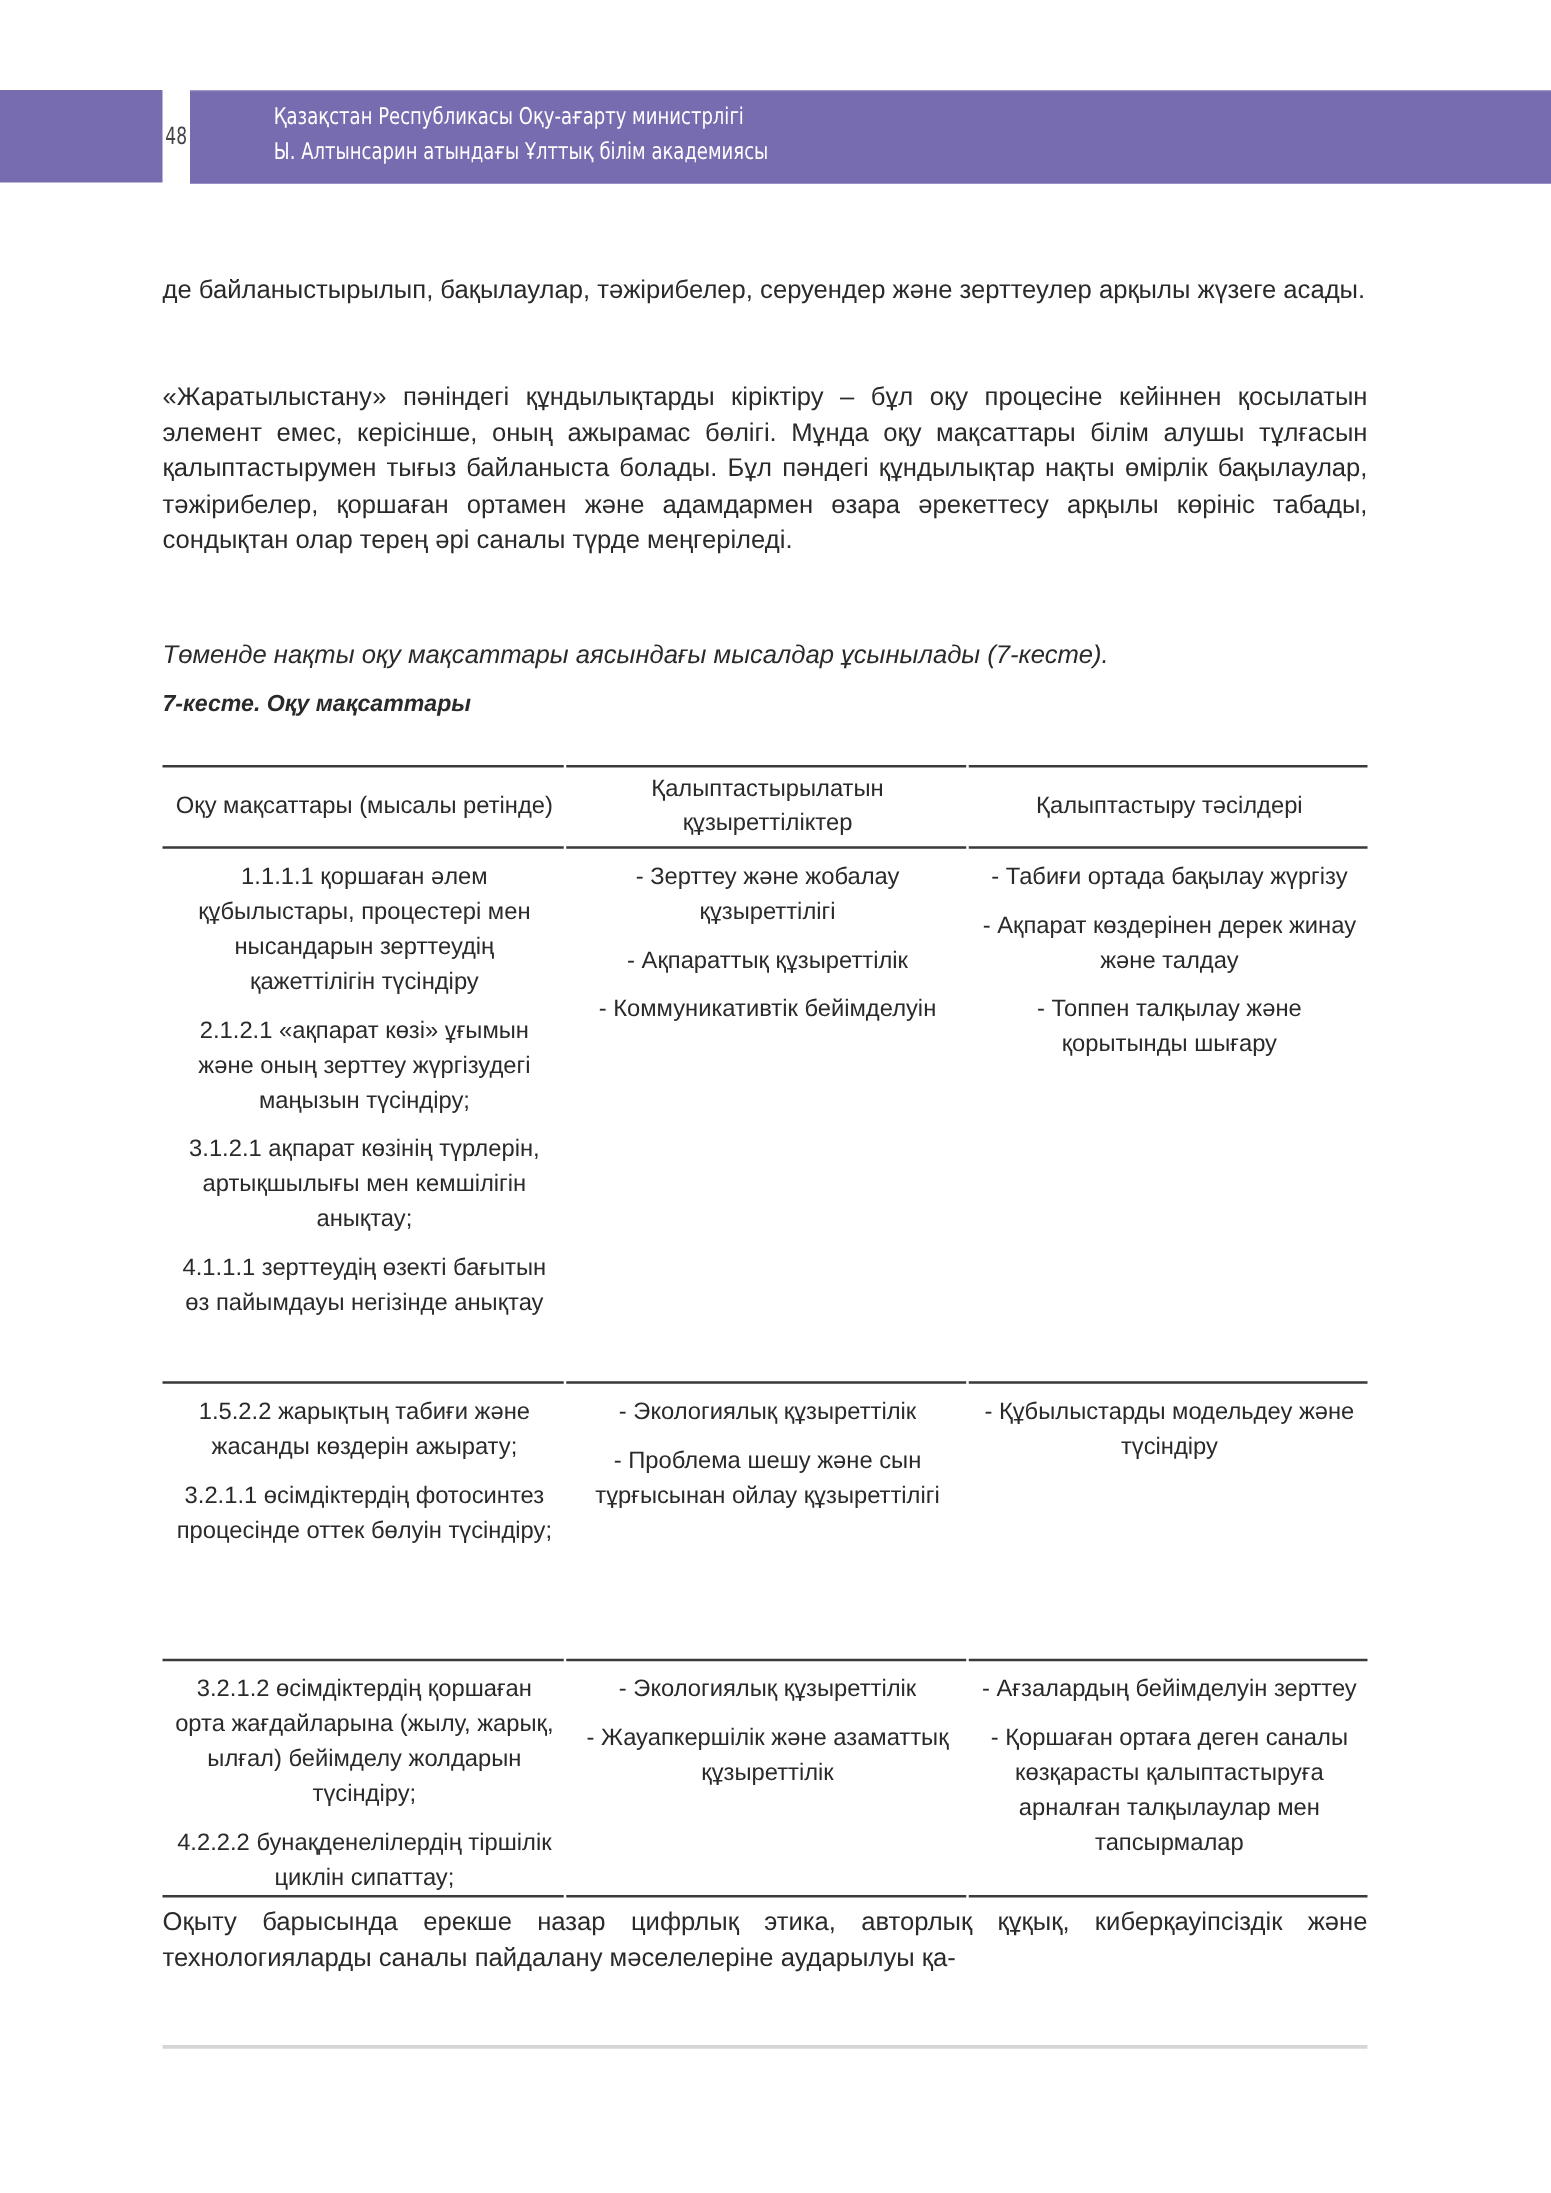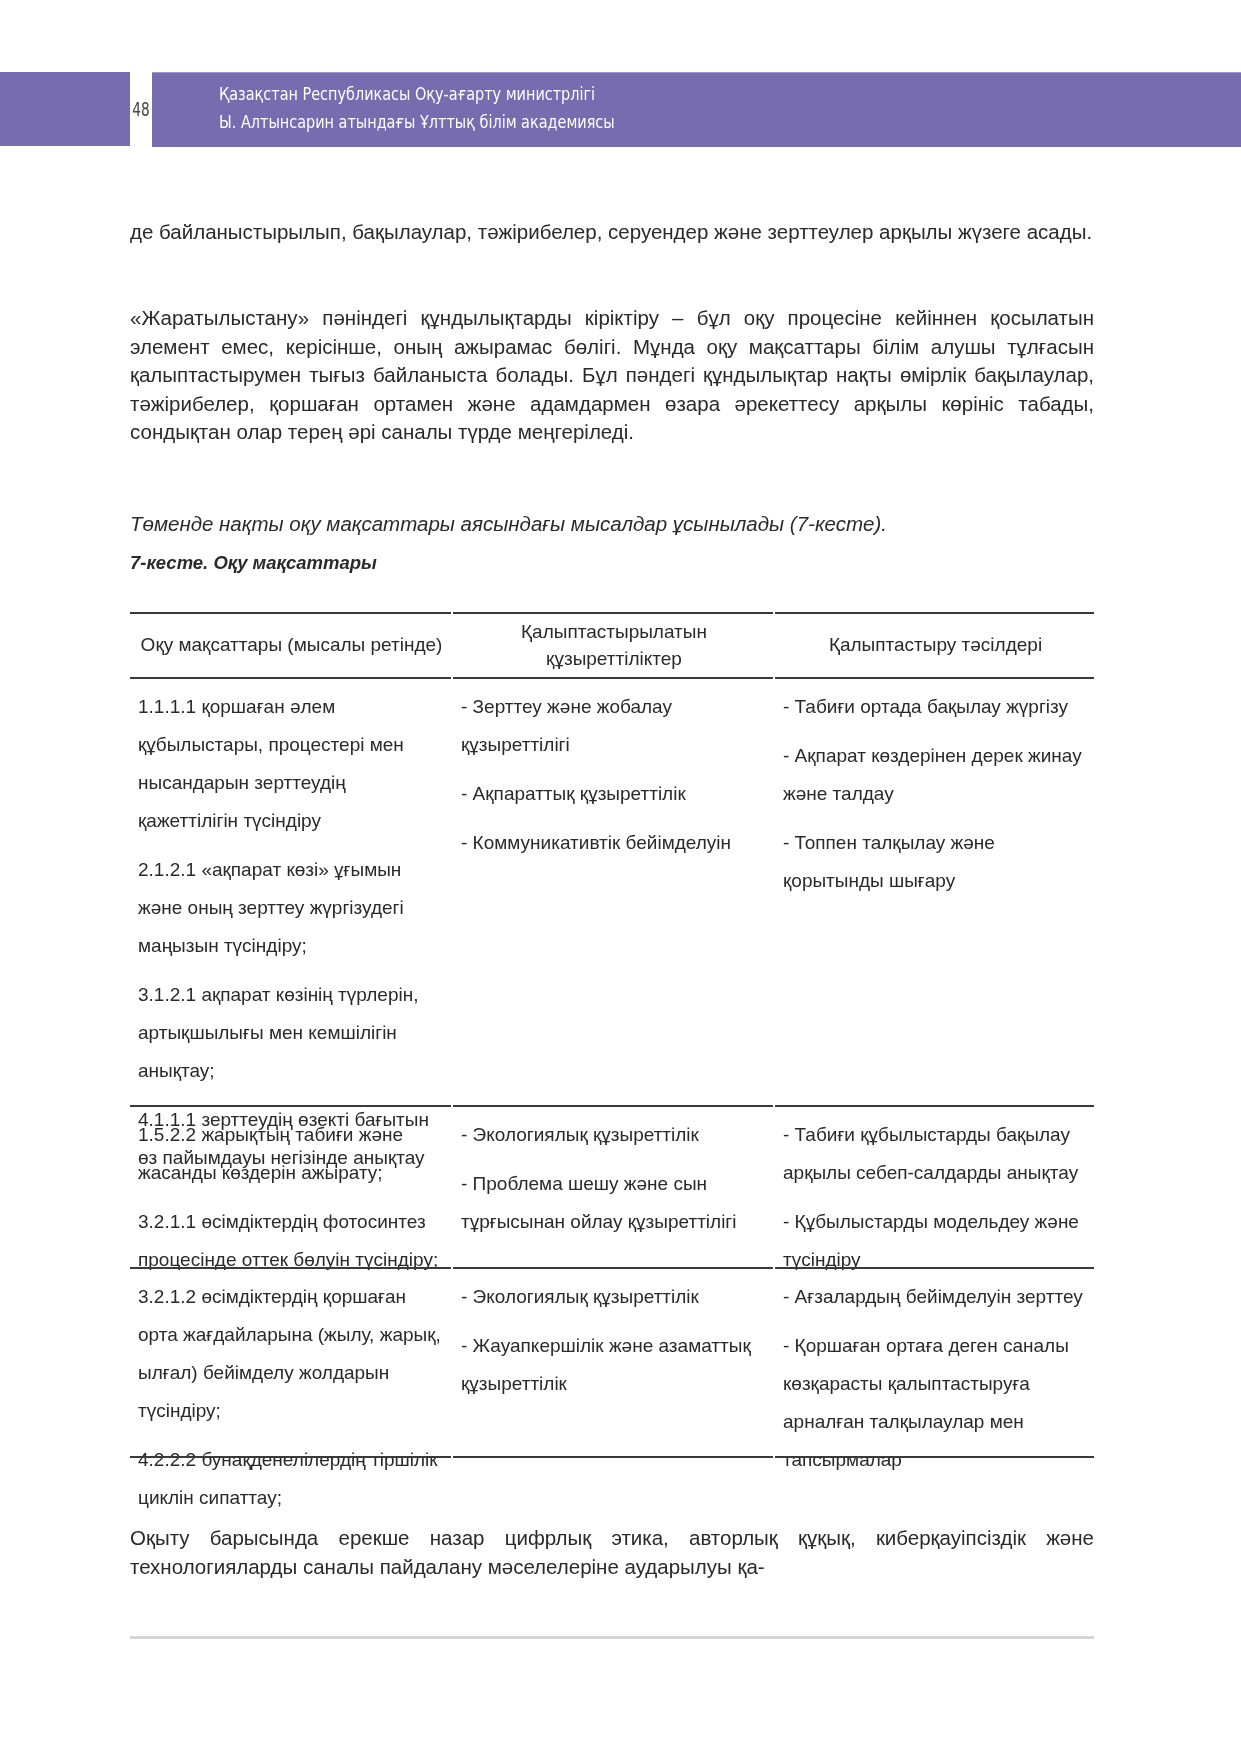--- a/index.html
+++ b/index.html
@@ -30,25 +30,25 @@
   
   .tbl { position: absolute; left: 130px; top: 612px; width: 964px; }
   .trow { display: flex; }
   .tcell { box-sizing: border-box; padding: 0 6px 0 8px; }
   .c1 { width: 321px; margin-right: 2px; }
   .c2 { width: 320px; margin-right: 2px; }
   .c3 { width: 319px; }
   .line-row .tcell { height: 0; border-top: 2px solid #3a3a3a; padding: 0; }
   .thead .tcell { height: 63px; display: flex; align-items: center; justify-content: center;
                   text-align: center; font-size: 19px; line-height: 26.5px; color: #2a2a2a; }
-  .tbody-row .tcell { font-size: 19px; line-height: 38px; color: #2a2a2a; }
+  .tbody-row .tcell { font-size: 19px; line-height: 28px; color: #2a2a2a; text-align: center; }
   .item { margin: 0; }
   .item + .item { margin-top: 11px; }
   .r1 .tcell { height: 426px; padding-top: 9px; }
-  .r2 .tcell { height: 160px; padding-top: 9px; }
+  .r2 .tcell { height: 220px; padding-top: 9px; }
   .r3 .tcell { height: 187px; padding-top: 9px; }
 
   .p4 { top: 1524px; }
   .footer-line { position: absolute; left: 130px; top: 1636px; width: 964px; height: 3px; background: #d6d6d6; }
 </style>
 </head>
 <body>
 
 <div class="hdr-left"></div>
 <div class="hdr-pagenum">48</div>
@@ -107,21 +107,20 @@
   <div class="trow tbody-row r2">
     <div class="tcell c1">
       <p class="item">1.5.2.2 жарықтың табиғи және жасанды көздерін ажырату;</p>
       <p class="item">3.2.1.1 өсімдіктердің фотосинтез процесінде оттек бөлуін түсіндіру;</p>
     </div>
     <div class="tcell c2">
       <p class="item">- Экологиялық құзыреттілік</p>
       <p class="item">- Проблема шешу және сын тұрғысынан ойлау құзыреттілігі</p>
     </div>
     <div class="tcell c3">
-      <p class="item">- Табиғи құбылыстарды бақылау арқылы себеп-салдарды анықтау</p>
       <p class="item">- Құбылыстарды модельдеу және түсіндіру</p>
     </div>
   </div>
   <div class="trow line-row">
     <div class="tcell c1"></div>
       <div class="tcell c2"></div>
       <div class="tcell c3"></div>
   </div>
 
   <div class="trow tbody-row r3">

